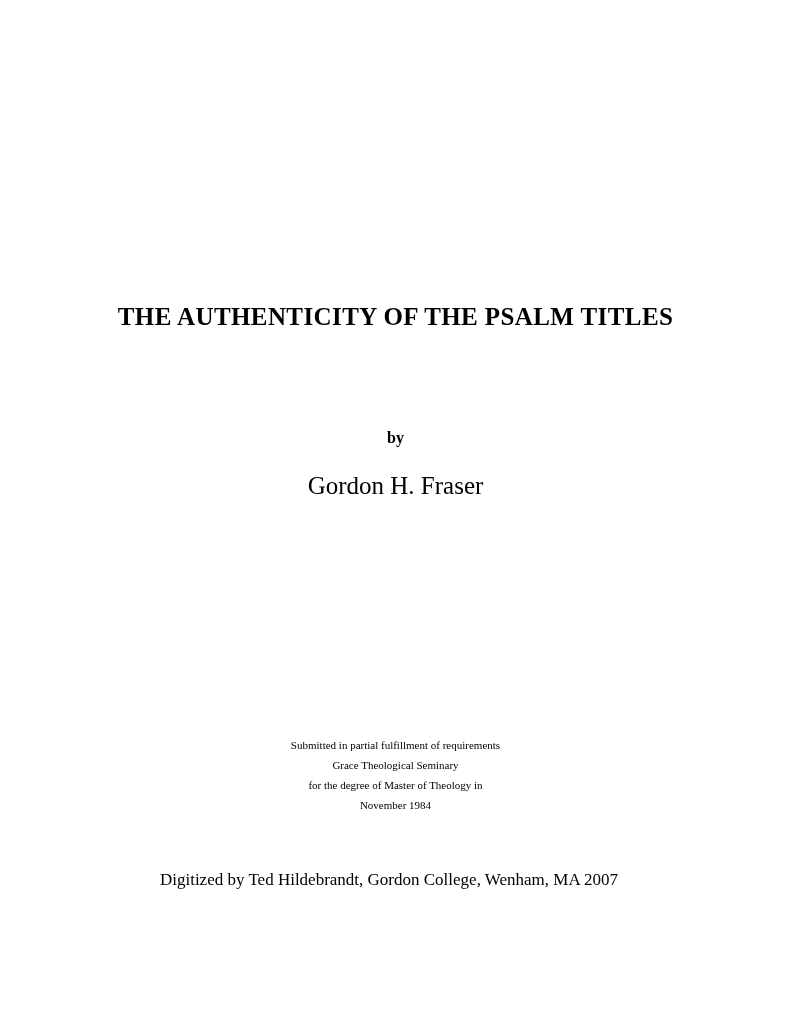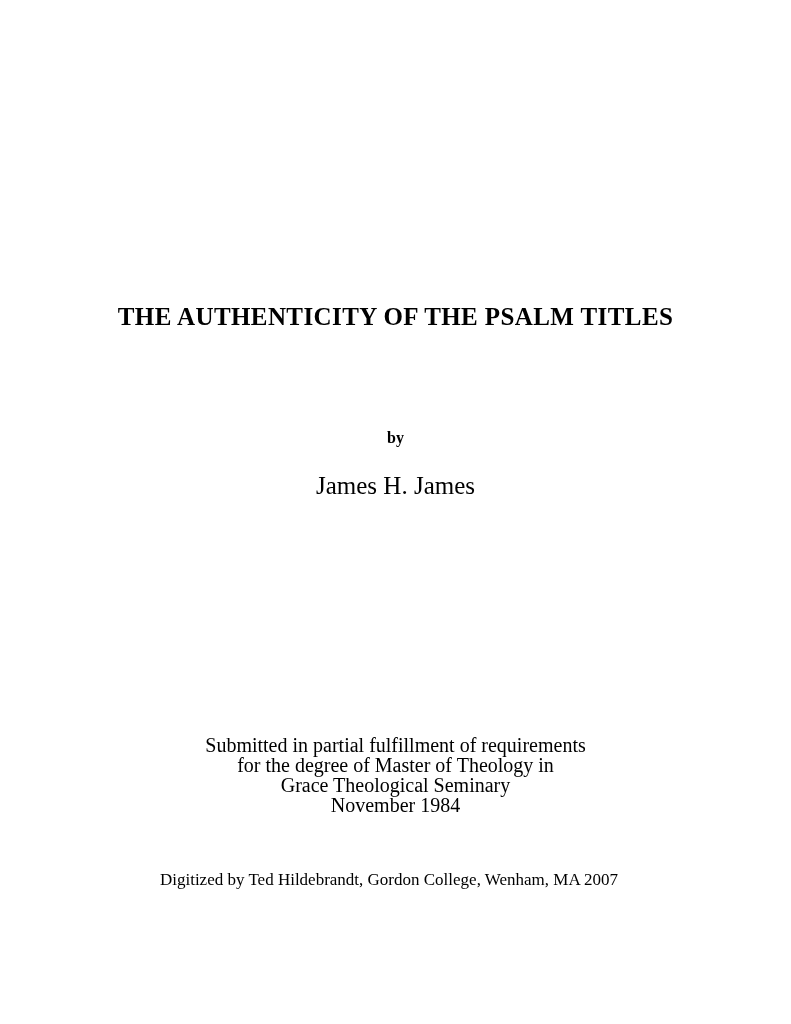--- a/index.html
+++ b/index.html
@@ -55,21 +55,21 @@
     padding-top: 24px;
   }
   .submission-block {
     position: absolute;
     top: 735px;
     left: 0;
     width: 791px;
     text-align: center;
   }
   .submission-line {
-    font-size: 20px;
+    font-size: 11px;
     line-height: 20px;
     margin: 0;
   }
   .digitized-block {
     position: absolute;
     top: 870px;
     left: 0;
     width: 778px;
     text-align: center;
   }
@@ -83,27 +83,27 @@
 <body>
 
 <div class="page">
 
   <div class="title-block">
     <h1 class="doc-title">THE AUTHENTICITY OF THE PSALM TITLES</h1>
   </div>
 
   <div class="byline-block">
     <p class="by-word">by</p>
-    <p class="author-name">James H. James</p>
+    <p class="author-name">Gordon H. Fraser</p>
   </div>
 
   <div class="submission-block">
     <p class="submission-line">Submitted in partial fulfillment of requirements</p>
+    <p class="submission-line">Grace Theological Seminary</p>
     <p class="submission-line">for the degree of Master of Theology in</p>
-    <p class="submission-line">Grace Theological Seminary</p>
     <p class="submission-line">November 1984</p>
   </div>
 
   <div class="digitized-block">
     <p class="digitized-line">Digitized by Ted Hildebrandt, Gordon College, Wenham, MA 2007</p>
   </div>
 
 </div>
 
 </body></html>

